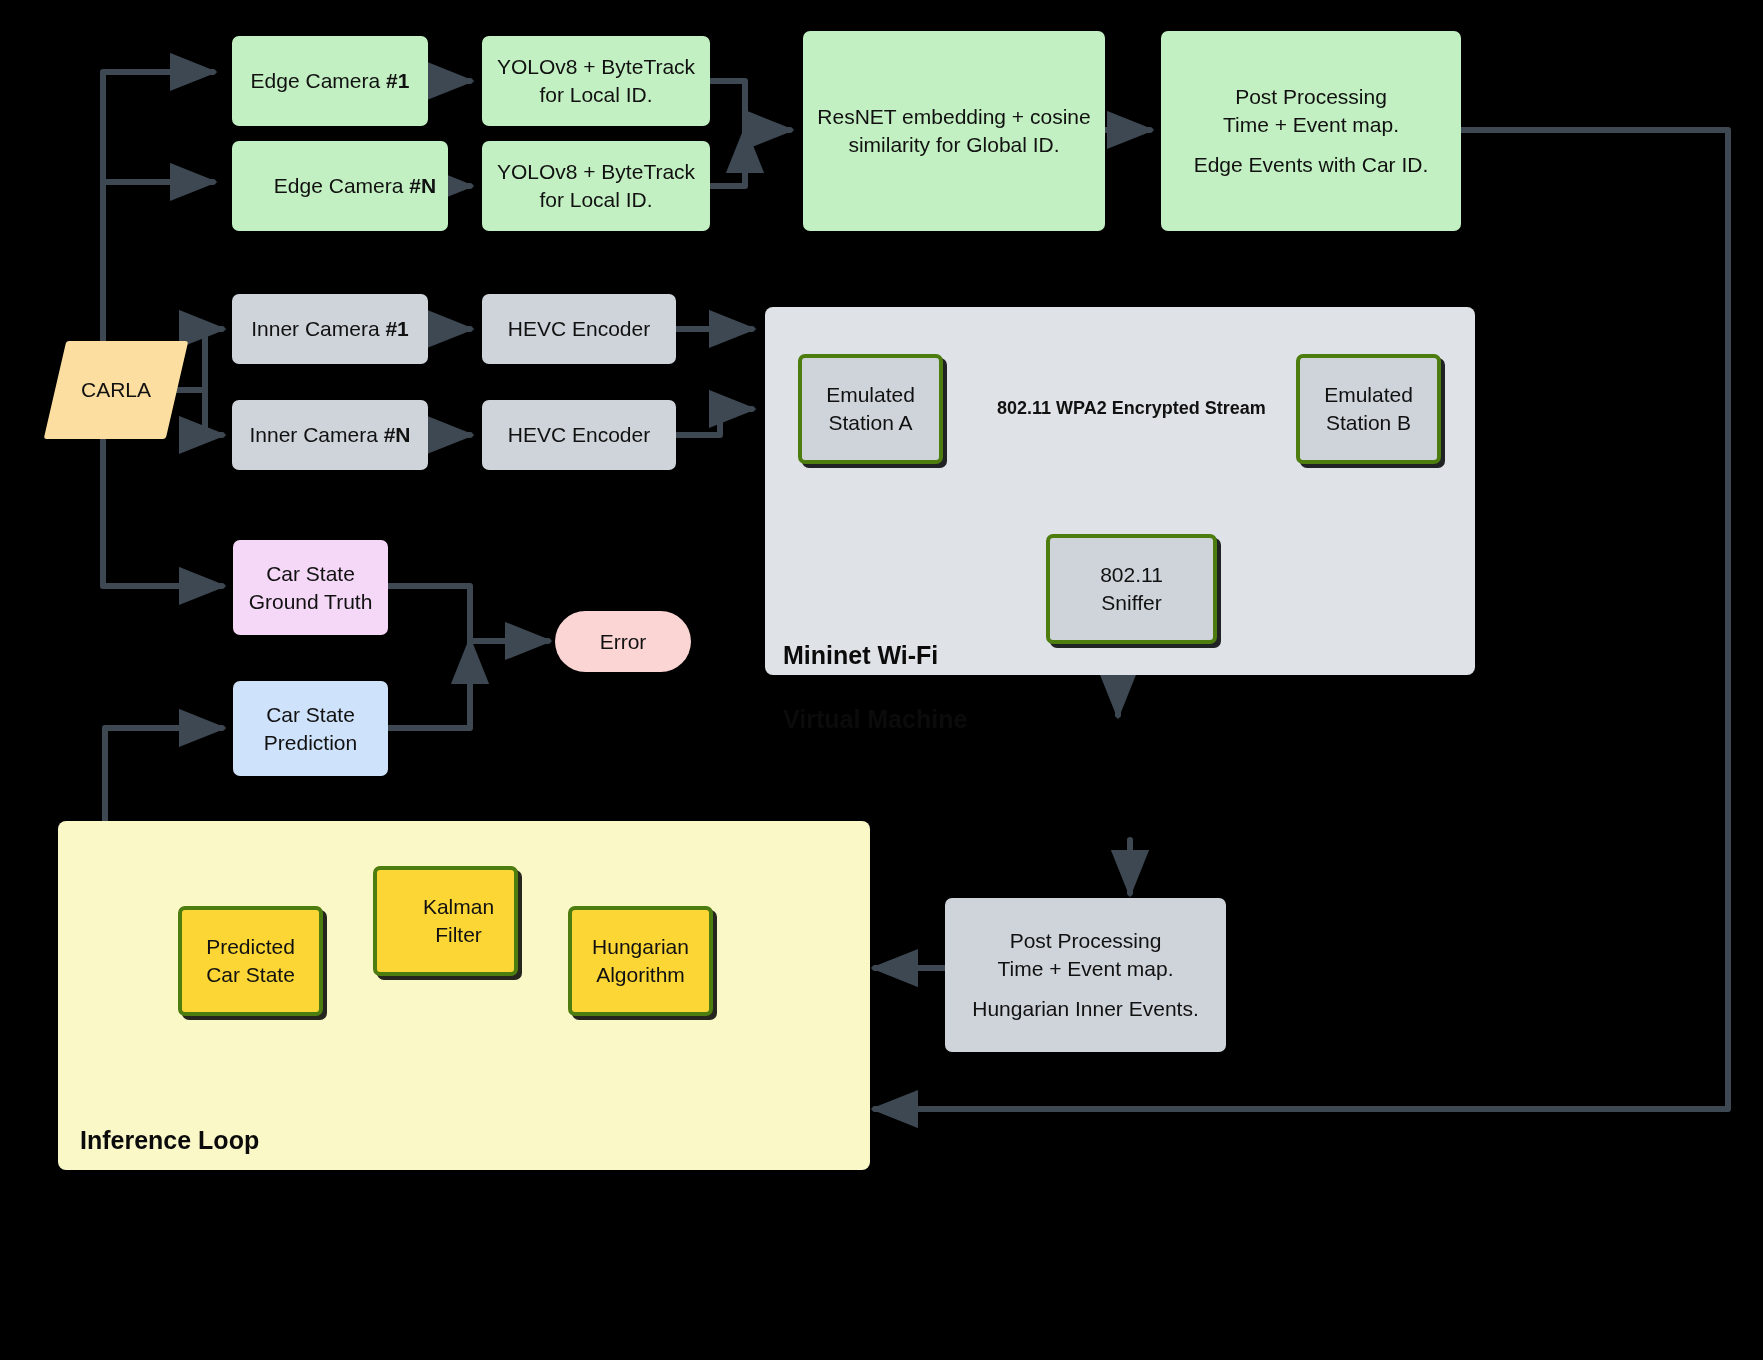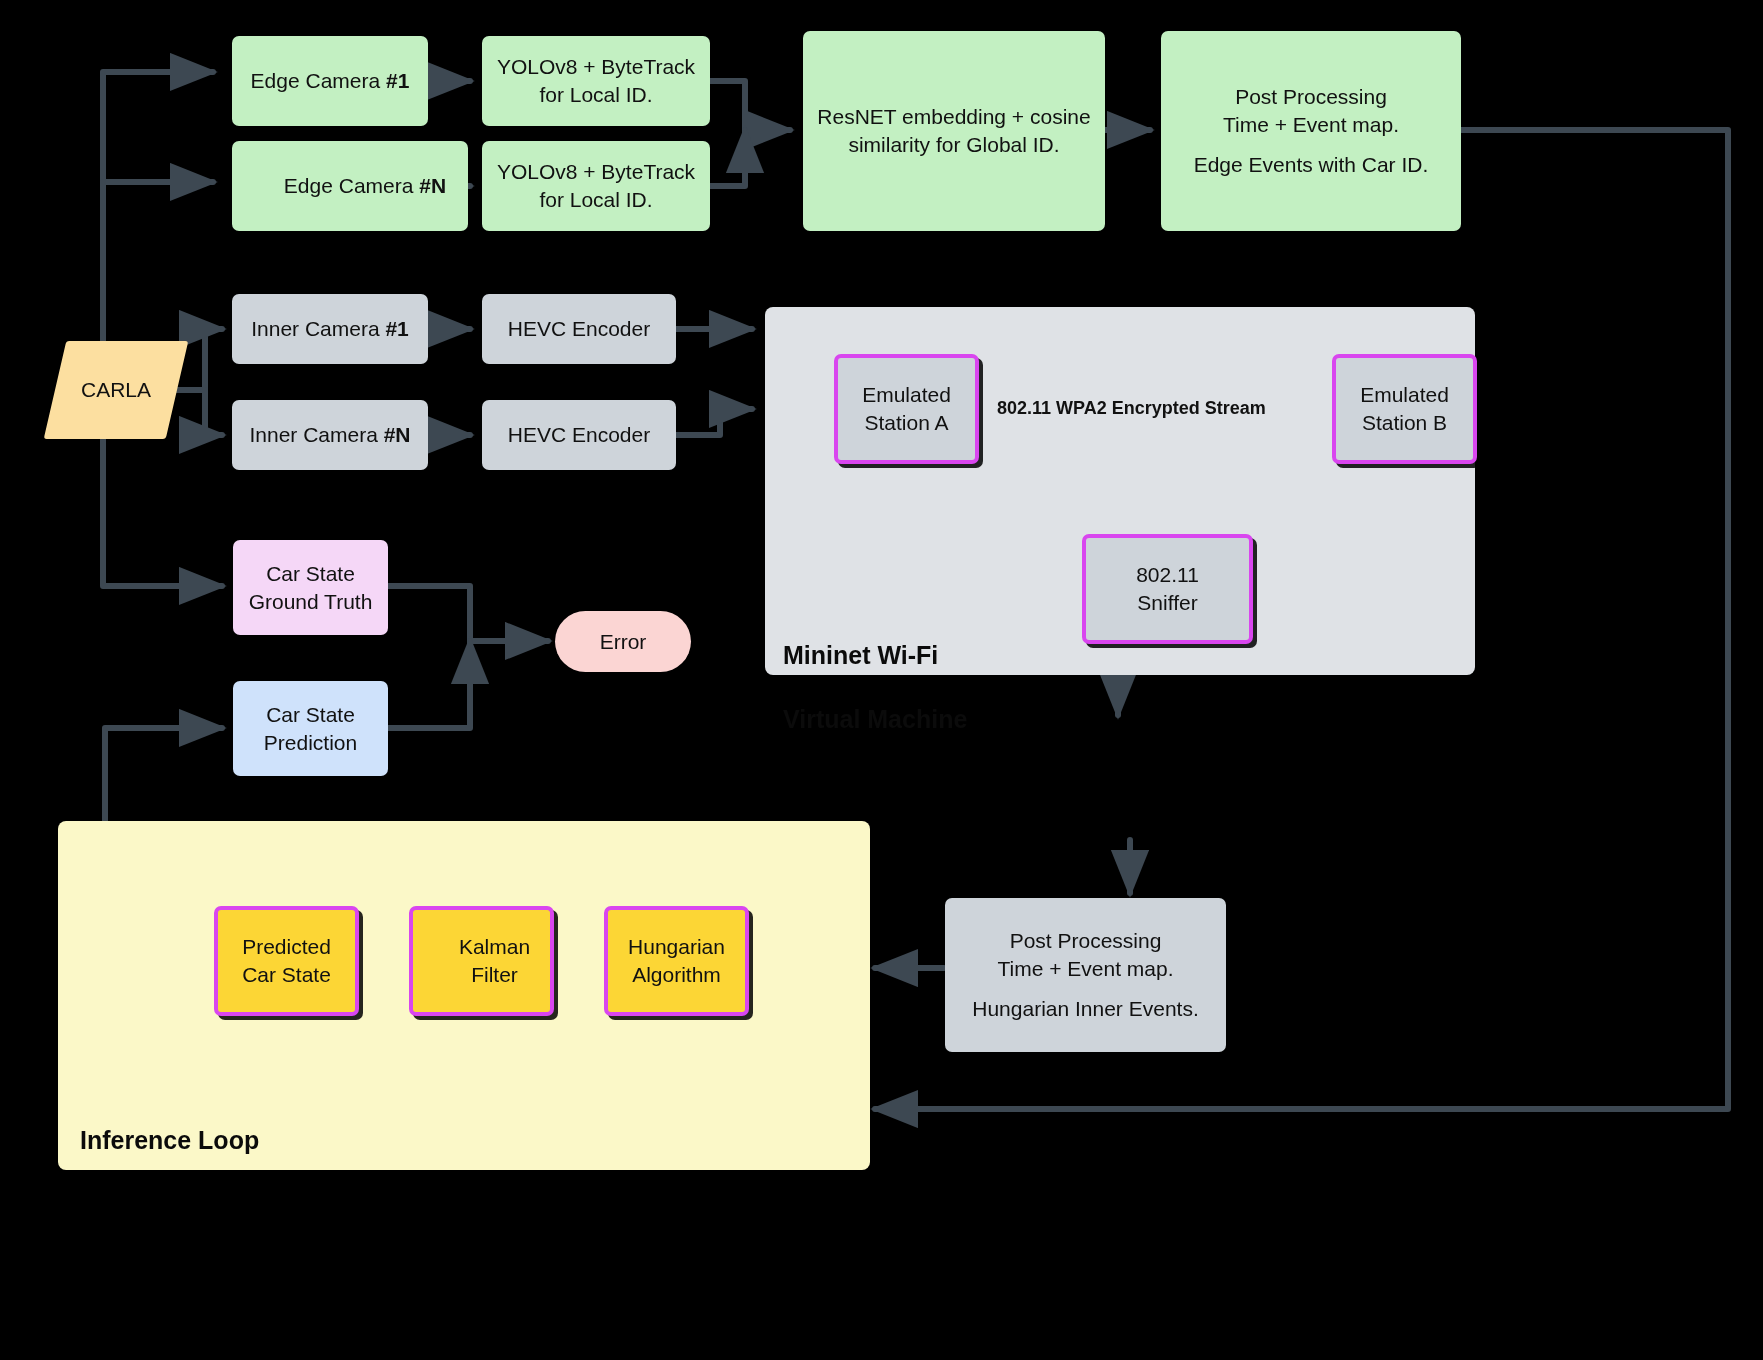--- a/index.html
+++ b/index.html
@@ -43,23 +43,22 @@
   .node .gap { display: block; height: 13px; }
 
   .green { background: #c3f0c2; }
   .grey  { background: #ced4da; }
   .pink  { background: #f5d7f7; }
   .blue  { background: #cfe2fb; }
   .yellow{ background: #fcd635; }
   .errpill { background: #fbd5d3; border-radius: 60px; }
 
   .outline {
-    border: 4px solid #d946ef;
+    border: 4px solid #4d7c0f;
     box-shadow: 4px 4px 0 rgba(0,0,0,0.85);
-    margin-left: 36px;
   }
 
   .group {
     position: absolute;
     box-sizing: border-box;
     border-radius: 8px;
     z-index: 1;
   }
   .group-vm { background: #dfe2e6; }
   .group-loop { background: #fbf8c8; }
@@ -164,21 +163,21 @@
 
   <div class="carla" style="left:55px; top:341px; width:122px; height:98px;">
     <div class="shape"></div>
     <div class="txt">CARLA</div>
   </div>
 
   <div class="node green" style="left:232px; top:36px; width:196px; height:90px;">
     <span class="ln"><span>Edge Camera </span><b>#1</b></span>
   </div>
 
-  <div class="node green" style="left:232px; top:141px; width:236px; height:90px;padding-left:30px;">
+  <div class="node green" style="left:232px; top:141px; width:216px; height:90px;padding-left:30px;">
     <span class="ln"><span>Edge Camera </span><b>#N</b></span>
   </div>
 
   <div class="node green" style="left:482px; top:36px; width:228px; height:90px;">
     <span class="ln">YOLOv8 + ByteTrack</span>
     <span class="ln">for Local ID.</span>
   </div>
 
   <div class="node green" style="left:482px; top:141px; width:228px; height:90px;">
     <span class="ln">YOLOv8 + ByteTrack</span>
@@ -255,21 +254,21 @@
     <span class="ln">Time + Event map.</span>
     <span class="gap"></span>
     <span class="ln b">Hungarian Inner Events.</span>
   </div>
 
   <div class="node yellow outline" style="left:178px; top:906px; width:145px; height:110px;">
     <span class="ln">Predicted</span>
     <span class="ln">Car State</span>
   </div>
 
-  <div class="node yellow outline" style="left:373px; top:906px; width:145px; height:110px;padding-left:26px;">
+  <div class="node yellow outline" style="left:373px; top:866px; width:145px; height:110px;padding-left:26px;">
     <span class="ln">Kalman</span>
     <span class="ln">Filter</span>
   </div>
 
   <div class="node yellow outline" style="left:568px; top:906px; width:145px; height:110px;">
     <span class="ln">Hungarian</span>
     <span class="ln">Algorithm</span>
   </div>
 
   <div class="group-label" style="left:80px; top:1124px;">Inference Loop</div>

